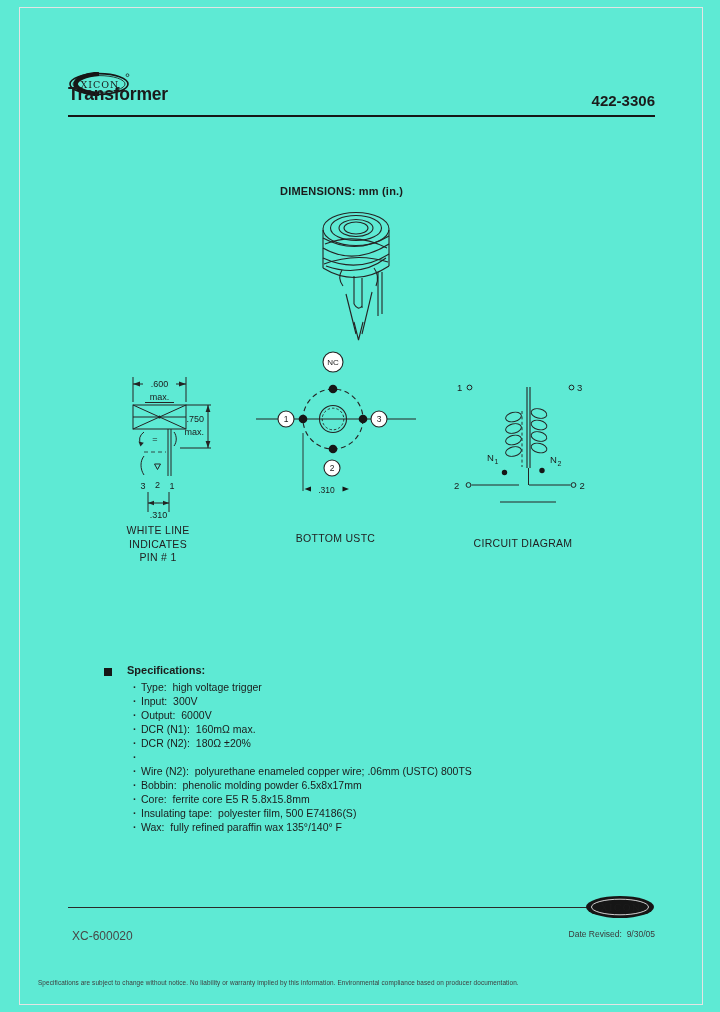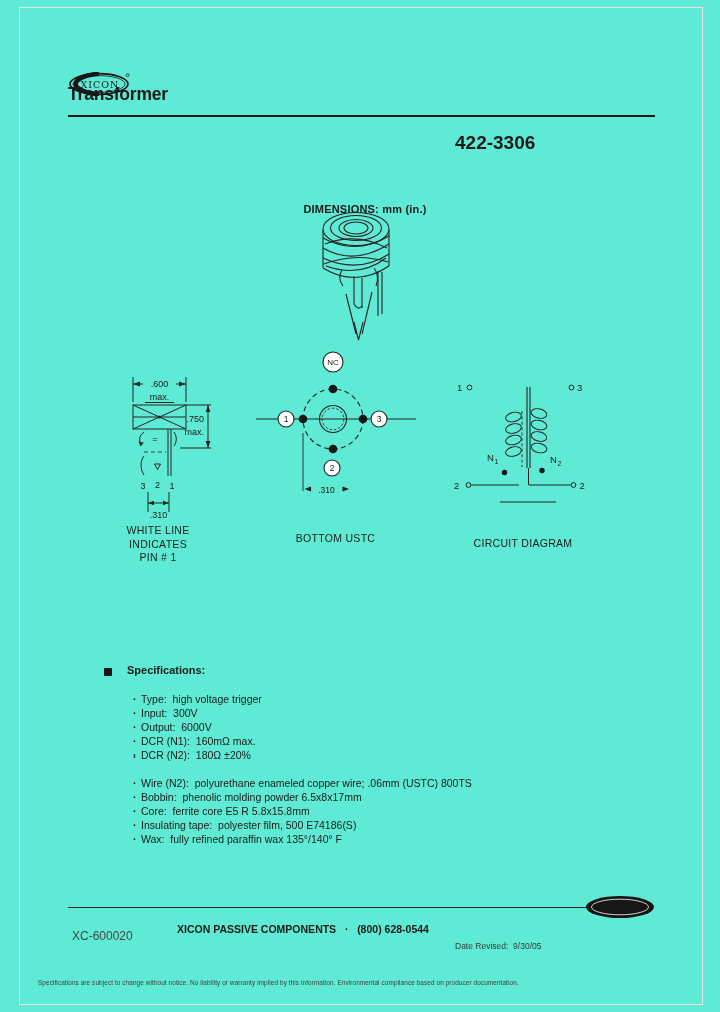--- a/index.html
+++ b/index.html
@@ -1,37 +1,37 @@
 <!DOCTYPE html>
 <html><head>
 <meta charset="utf-8">
 <style>
   html,body{margin:0;padding:0;background:#fff;}
   .page{position:relative;width:720px;height:1012px;background:#5eead4;overflow:hidden;
         font-family:"Liberation Sans",sans-serif;color:#1b1b1b;}
   .frame{position:absolute;left:19px;top:7px;width:682px;height:996px;border:1px solid #e4e4e4;}
   .abs{position:absolute;}
-  .pre{white-space:pre-wrap;margin-top:12px;}
+  .pre{white-space:pre-wrap;}
   .title{left:68px;top:84px;font-size:17.5px;font-weight:bold;letter-spacing:-0.2px;}
-  .part{left:455px;top:92px;width:200px;font-size:19px;font-weight:bold;margin-top:40px;}
+  .part{left:455px;top:92px;width:200px;text-align:right;font-size:15px;font-weight:bold;}
   .hrule{left:68px;top:115px;width:587px;height:2px;background:#161616;}
-  .dim-heading{left:280px;top:185px;width:170px;text-align:center;font-size:11px;font-weight:bold;letter-spacing:0.2px;margin-top:18px;}
+  .dim-heading{left:280px;top:185px;width:170px;text-align:left;font-size:11px;font-weight:bold;letter-spacing:0.2px;}
   .caption{font-size:10.5px;letter-spacing:0.3px;color:#222;text-align:center;}
   .cap-front{left:108px;top:524px;width:100px;line-height:13.5px;}
   .cap-bottom{left:258px;top:532px;width:155px;}
   .cap-circuit{left:448px;top:537px;width:150px;}
   .spec-square{left:104px;top:668px;width:8px;height:8px;background:#161616;}
   .spec-heading{left:127px;top:664px;font-size:11px;font-weight:bold;}
   .spec-list{left:133px;top:681px;}
   .spec-item{height:14px;font-size:10.5px;display:flex;align-items:baseline;}
   .spec-bullet{width:8px;font-weight:bold;color:#222;}
   .frule{left:68px;top:907px;width:519px;height:1px;background:#2a2a2a;}
   .company{left:68px;top:911px;width:470px;text-align:center;font-size:10.5px;font-weight:bold;}
   .docnum{left:72px;top:929px;font-size:12px;color:#474747;}
-  .daterev{left:455px;top:929px;width:200px;font-size:8.5px;color:#3a3a3a;}
+  .daterev{left:455px;top:929px;width:200px;text-align:right;font-size:8.5px;color:#3a3a3a;}
   .disclaimer{left:38px;top:979px;font-size:6.4px;letter-spacing:0.1px;color:#3d3d3d;}
   svg{display:block;}
   svg text{font-family:"Liberation Sans",sans-serif;fill:#1b1b1b;}
   .logo-text{font-family:"DejaVu Serif",serif;}
 </style>
 </head>
 <body>
 
 <div class="page">
   <div class="frame"></div>
@@ -243,17 +243,16 @@
         <span class="pre">Wax:  fully refined paraffin wax 135°/140° F</span>
       </div>
   </div>
 
   <div class="abs frule"></div>
   <svg class="abs" style="left:584px;top:895px;" width="72" height="24" viewBox="0 0 72 24">
     <ellipse cx="36" cy="12" rx="34" ry="11" fill="#161616"></ellipse>
     <ellipse cx="36" cy="12" rx="28.5" ry="7.8" fill="none" stroke="#fff" stroke-width="0.8"></ellipse>
     <text class="logo-text" x="37" y="15.6" text-anchor="middle" font-size="10" letter-spacing="1" fill="#ffffff">XICON</text>
   </svg>
-  <div class="abs company pre">XICON PASSIVE COMPONENTS   ·   (800) 628-0544</div>
   <div class="abs docnum">XC-600020</div>
   <div class="abs daterev pre">Date Revised:  9/30/05</div>
   <div class="abs disclaimer">Specifications are subject to change without notice. No liability or warranty implied by this information. Environmental compliance based on producer documentation.</div>
 </div>
 
 </body></html>

